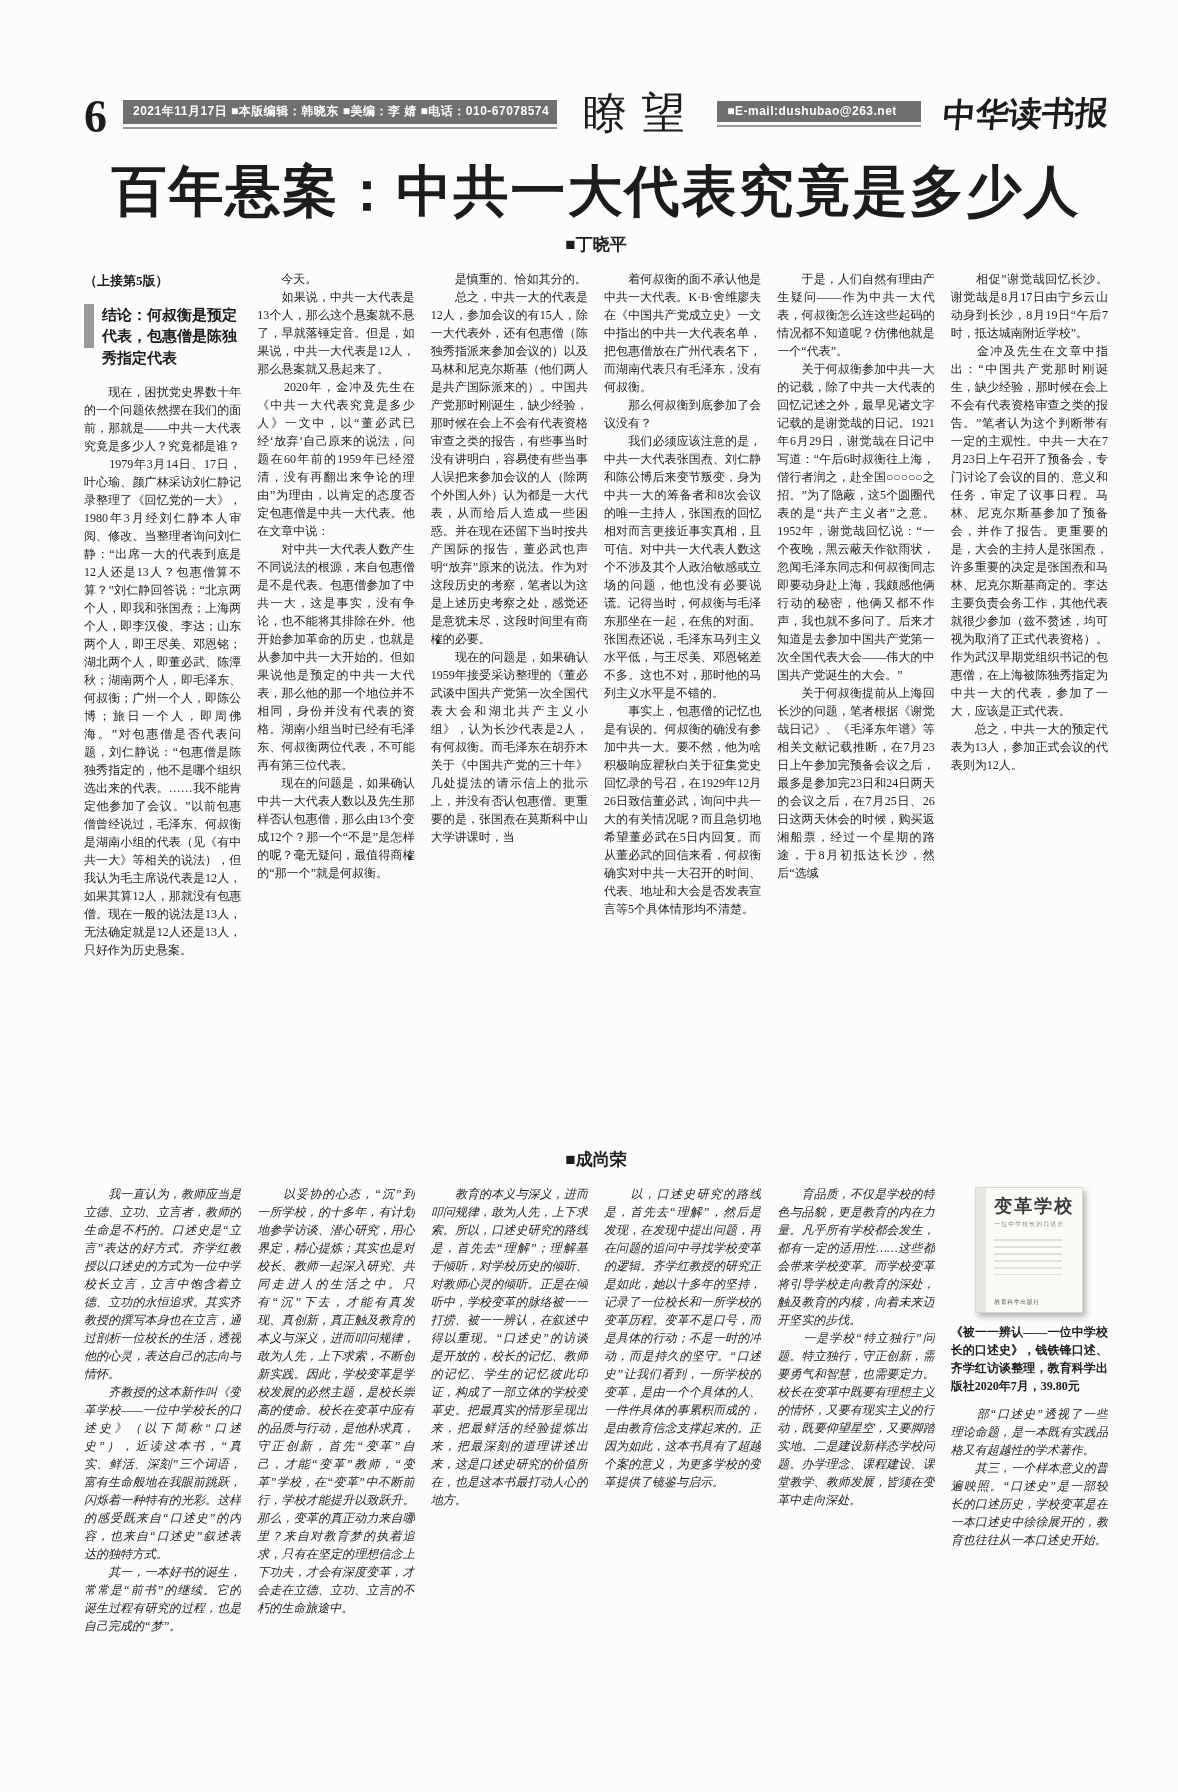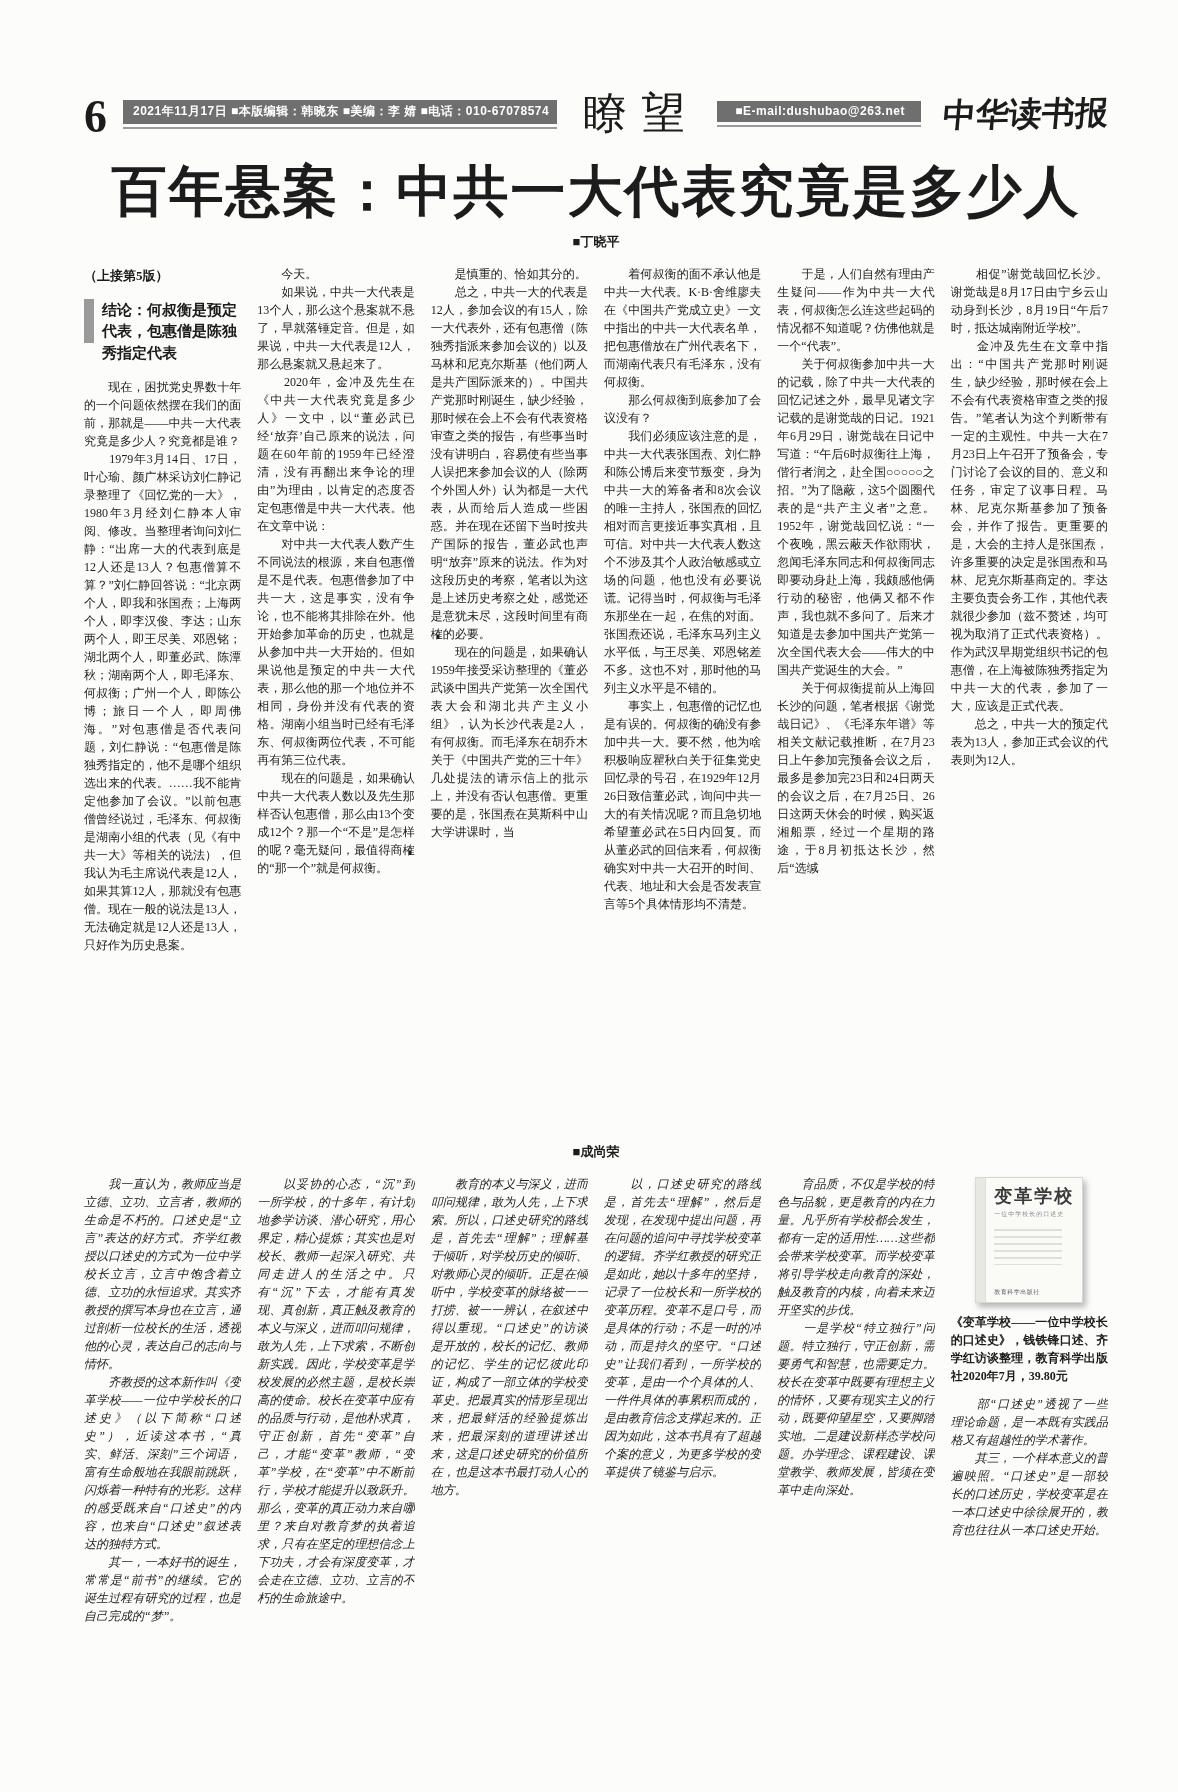--- a/index.html
+++ b/index.html
@@ -23,21 +23,21 @@
   .bar-group{flex:1;}
   .bar-group.left{flex:1.15;}
   .gray-bar{
     background:#6f6f6f;color:#fff;
     font-family:"Liberation Sans","DejaVu Sans",sans-serif;
     font-weight:bold;font-size:12px;
     padding:3px 8px 4px 10px;
     white-space:nowrap;overflow:hidden;
     letter-spacing:.5px;
   }
-  .gray-bar.right-align{text-align:center;}
+  .gray-bar.right-align{text-align:left;}
   .bar-underline{border-top:2px solid #9a9a9a;margin-top:3px;}
   .section-title{
     font-size:44px;line-height:1;
     letter-spacing:14px;
     padding:0 18px 0 26px;
     font-weight:normal;
     white-space:nowrap;
   }
   .masthead{
     font-size:33px;font-weight:bold;line-height:1;
@@ -48,21 +48,21 @@
 
   
   .headline{
     text-align:center;font-weight:bold;
     letter-spacing:2px;line-height:1.1;
   }
   .headline.h1{font-size:55px;margin:22px 0 6px 0;}
   .headline.h2{font-size:40px;margin:26px 0 4px 0;}
   .byline{
     text-align:center;font-weight:bold;
-    font-size:13px;margin:10px 0 14px 0;
+    font-size:17px;margin:10px 0 14px 0;
     font-family:"Liberation Sans","DejaVu Sans",sans-serif;
   }
   .cols{display:flex;gap:16px;overflow:hidden;}
   .col{flex:1;overflow:hidden;}
   .coltext{
     font-size:12px;line-height:1.5;
     text-align:justify;
     white-space:pre-line;
   }
   .a1 .cols{height:868px;}
@@ -204,21 +204,21 @@
         <div class="book-fig">
           <div class="book-cover">
             <div class="book-spine"></div>
             <div class="cover-inner">
               <div class="cover-title">变革学校</div>
               <div class="cover-sub">一位中学校长的口述史</div>
               <div class="cover-lines"></div>
               <div class="cover-pub">教育科学出版社</div>
             </div>
           </div>
-          <div class="book-caption">《变革学校——一位中学校长的口述史》，钱铁锋口述、齐学红访谈整理，教育科学出版社2020年7月，39.80元</div>
+          <div class="book-caption">《被一一辨认——一位中学校长的口述史》，钱铁锋口述、齐学红访谈整理，教育科学出版社2020年7月，39.80元</div>
         </div>
         <div class="coltext">　　部“口述史”透视了一些理论命题，是一本既有实践品格又有超越性的学术著作。
 　　其三，一个样本意义的普遍映照。“口述史”是一部较长的口述历史，学校变革是在一本口述史中徐徐展开的，教育也往往从一本口述史开始。</div>
       </div>
     </div>
   </div>
 
 </div>
 
 </body></html>

